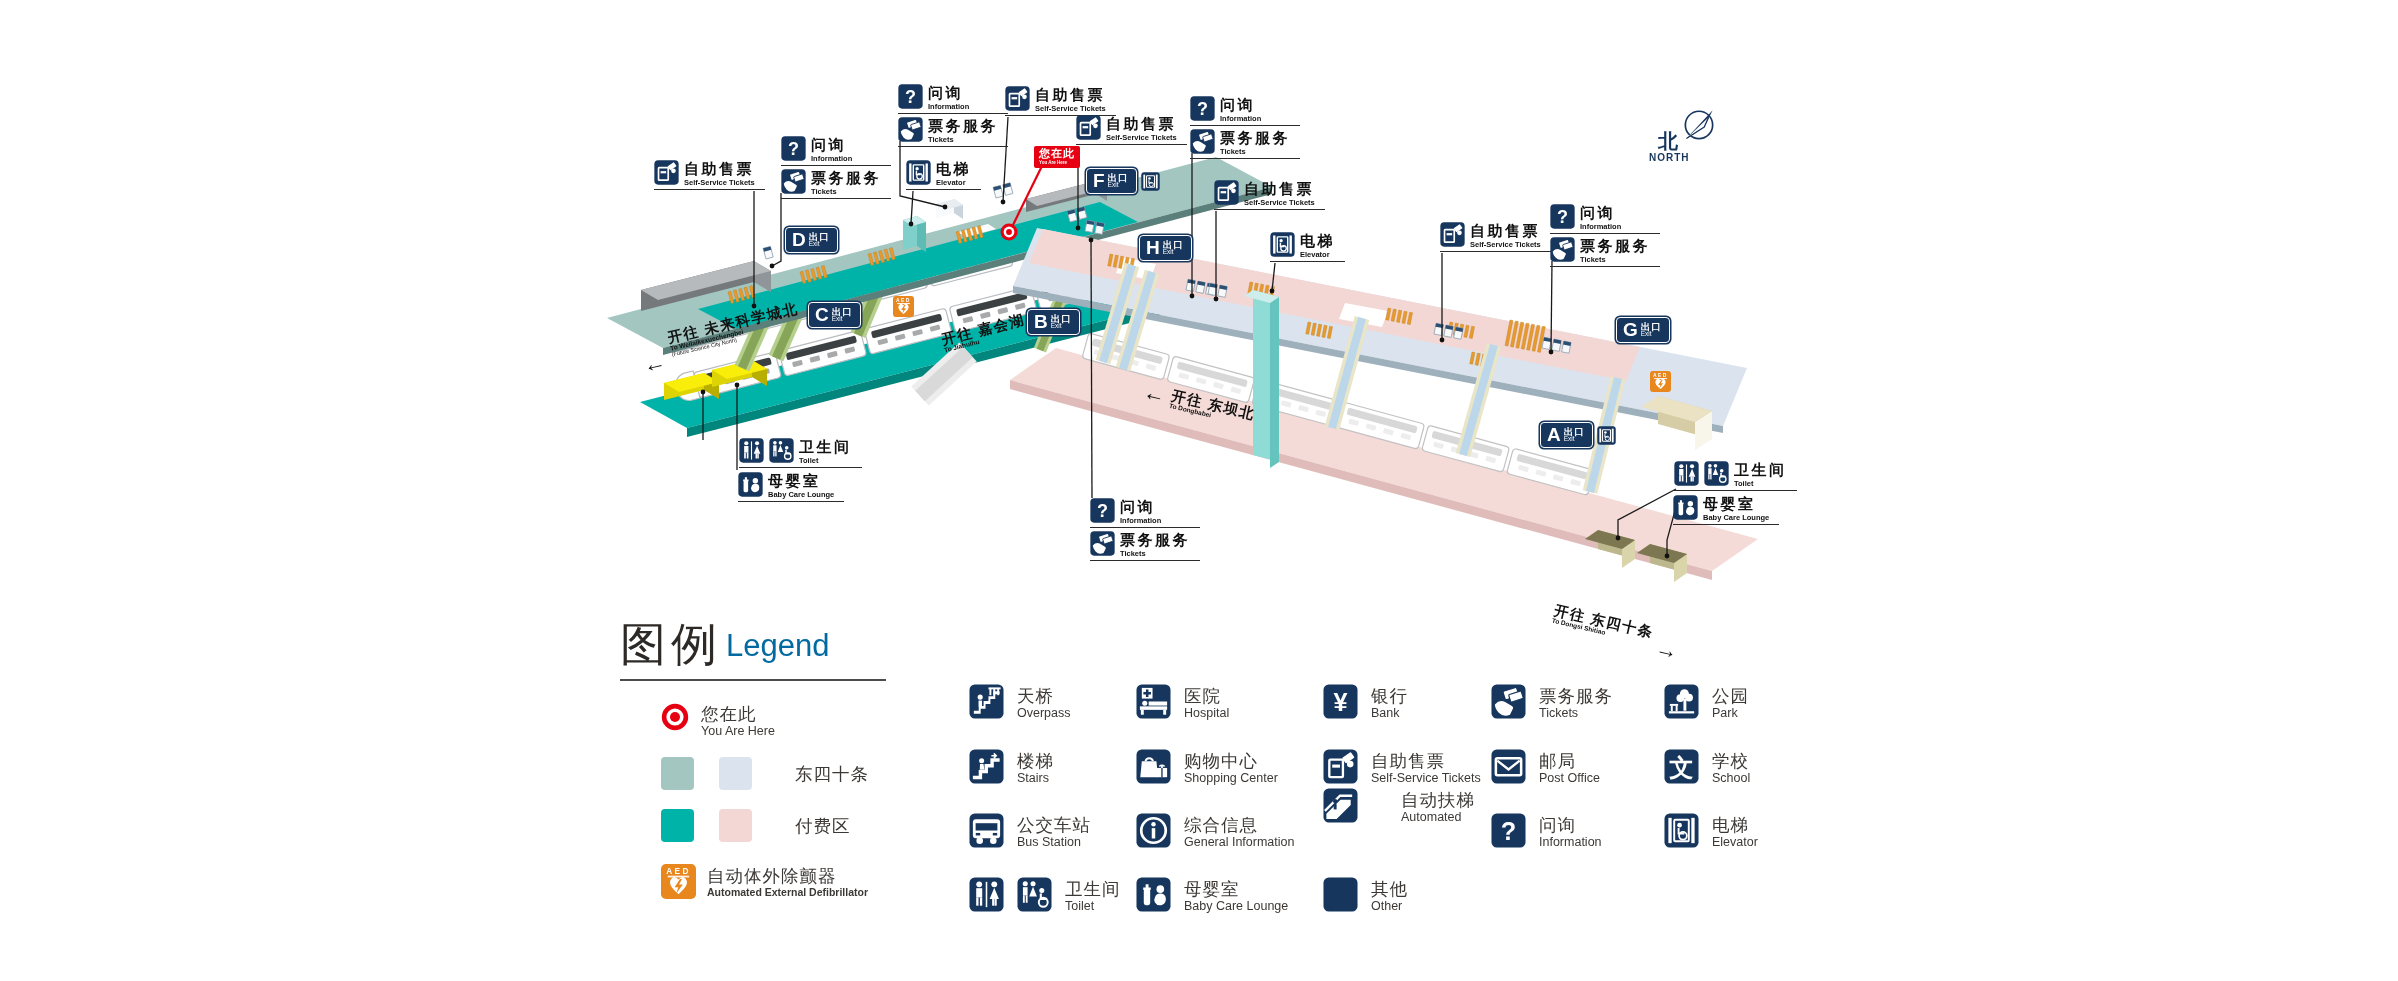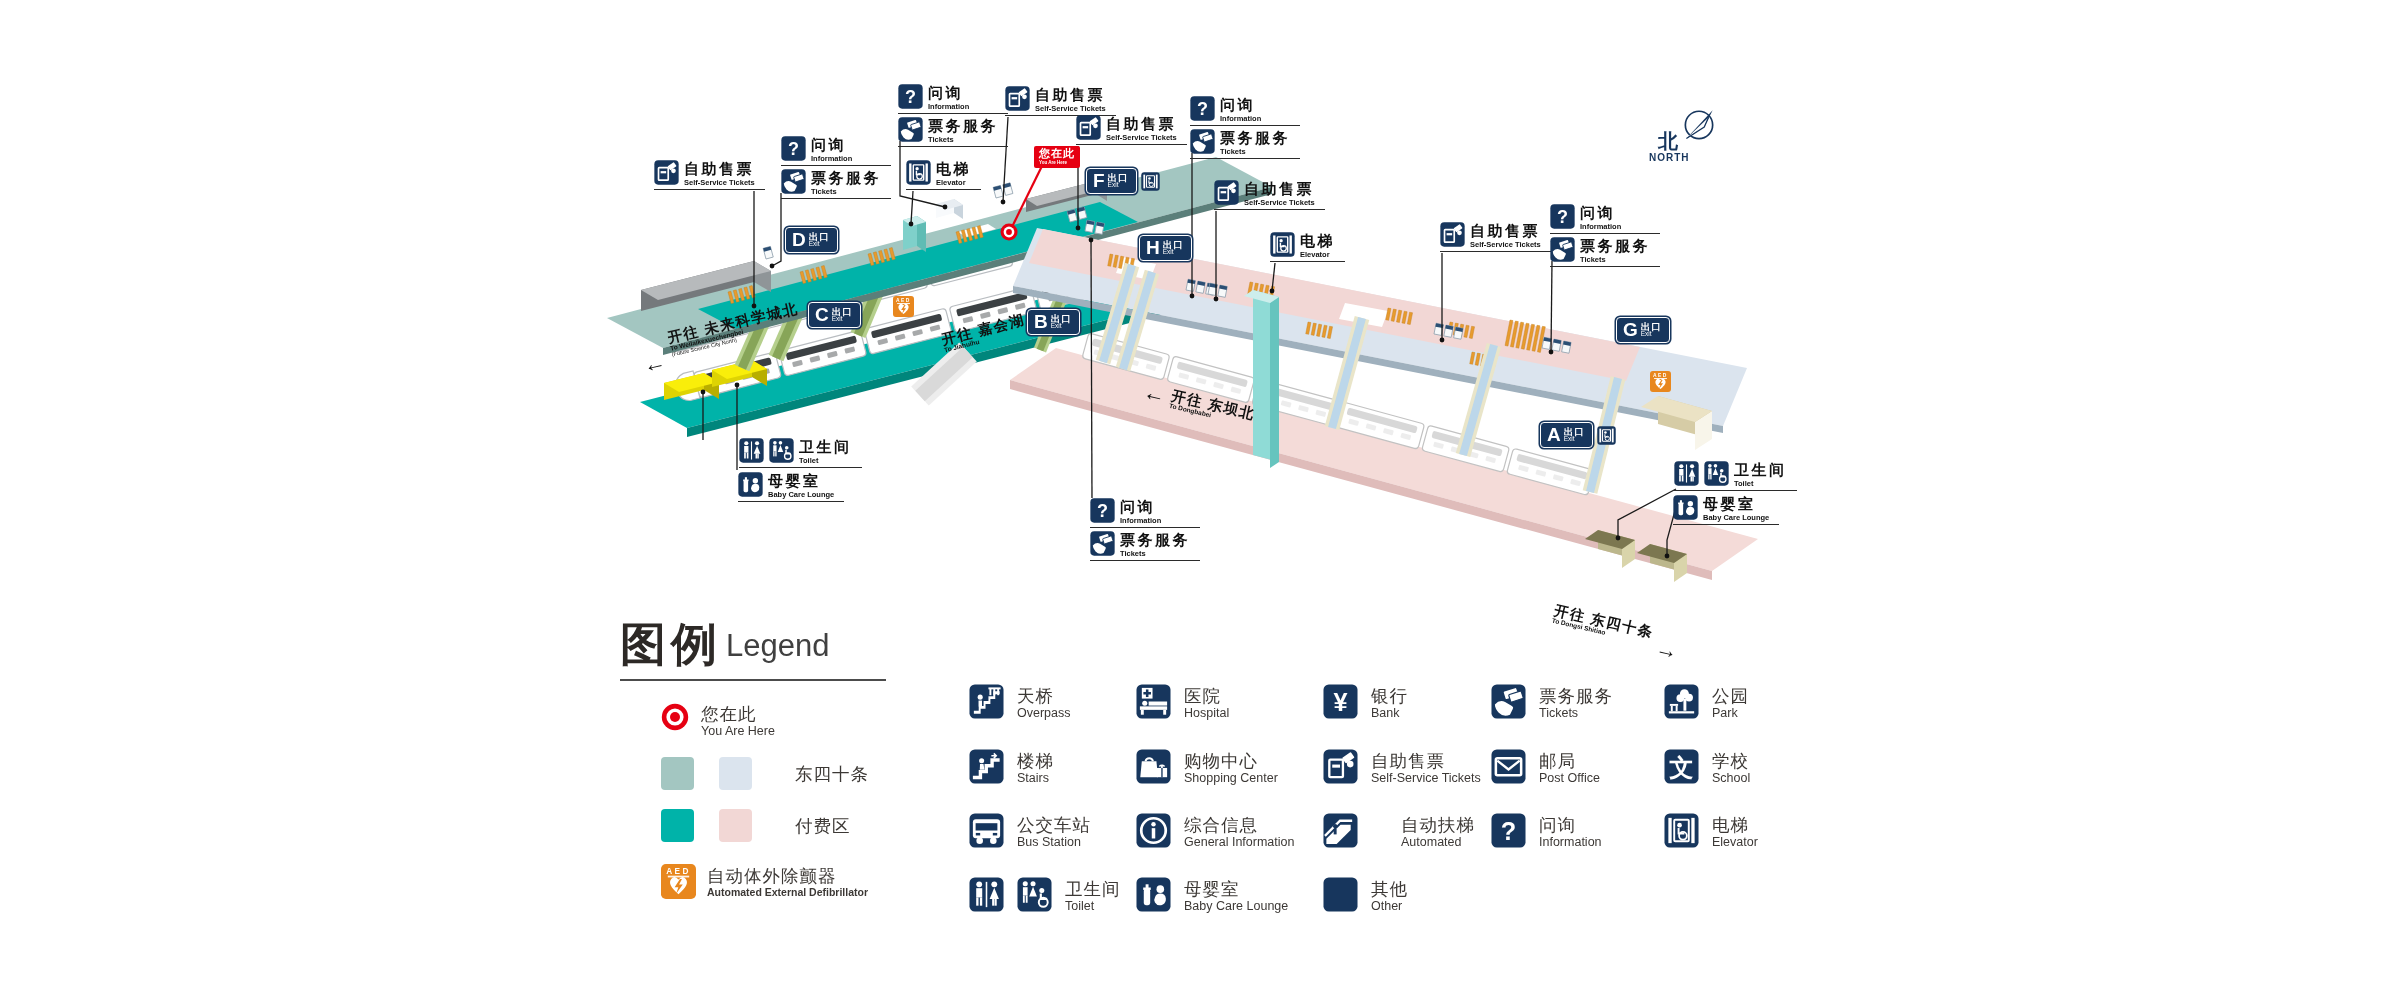--- a/index.html
+++ b/index.html
@@ -47,22 +47,22 @@
   .dir.a-right .dir-arrow{align-self:flex-start;margin-top:-4px;}
   .dir.a-right-bottom .dir-arrow{align-self:flex-end;margin-bottom:-8px;}
 
   
   .north{position:absolute;width:80px;height:62px;z-index:5;}
   .north svg{position:absolute;left:30px;top:0;width:42px;height:42px;}
   .north-zh{position:absolute;left:10px;top:22px;font-size:20px;font-weight:bold;color:#17365d;}
   .north-en{position:absolute;left:1px;top:46px;font-size:10px;font-weight:bold;color:#17365d;letter-spacing:1px;}
 
   
-  .lg-title-zh{position:absolute;left:620px;top:614px;font-size:46px;font-weight:bold;color:#2d2926;letter-spacing:5px;z-index:4;}
-  .lg-title-en{position:absolute;left:726px;top:628px;font-size:31px;color:#404040;z-index:4;}
+  .lg-title-zh{position:absolute;left:620px;top:614px;font-size:46px;font-weight:normal;color:#2d2926;letter-spacing:5px;z-index:4;}
+  .lg-title-en{position:absolute;left:726px;top:628px;font-size:31px;color:#0369a1;z-index:4;}
   .lg-rule{position:absolute;left:620px;top:679px;width:266px;height:2px;background:#4c4c4c;z-index:4;}
   .lg-item{position:absolute;z-index:4;display:flex;align-items:flex-start;gap:11px;}
   .lg-icon{width:35px;height:35px;flex:none;}
   .lg-icon svg{display:block;width:100%;height:100%;}
   .lg-texts{display:flex;flex-direction:column;line-height:1.15;padding-top:2px;}
   .lg-zh{font-size:17.5px;color:#3c3835;letter-spacing:1px;white-space:nowrap;}
   .lg-en{font-size:12.5px;color:#3c3835;white-space:nowrap;}
   .lg-swatch{width:33px;height:33px;border-radius:4px;flex:none;}
   .lg-ring{width:30px;height:30px;flex:none;}
   .lg-ring svg{display:block;width:100%;height:100%;}
@@ -1143,21 +1143,21 @@
               <rect x="20.5" y="5.5" width="11" height="7" rx="1" fill="#fff"></rect>
             </g>
             <circle cx="28" cy="15.5" r="3.4" fill="#fff"></circle>
           </svg>
         </span>
         <div class="lg-texts">
           <span class="lg-zh">自助售票</span>
           <span class="lg-en">Self-Service Tickets</span>
         </div>
       </div>
-      <div class="lg-item" style="left: 1323px; top: 813px; gap: 41px;">
+      <div class="lg-item" style="left: 1323px; top: 788px; gap: 41px;">
         <span class="lg-icon" style="margin-right: 2px;">
           <svg viewBox="0 0 36 36">
             <rect x="0.5" y="0.5" width="35" height="35" rx="5.5" fill="#17365d"></rect>
             <path d="M3.5 26.5 L18 12 h10.5 v5.5 L14 32 H3.5 z" fill="#fff"></path>
             <path d="M2 23.5 L17.5 8 h12.5" fill="none" stroke="#fff" stroke-width="2.4"></path>
             <circle cx="12.5" cy="13.5" r="2.2" fill="#17365d"></circle>
             <rect x="11" y="16.5" width="3" height="5.5" fill="#17365d"></rect>
           </svg>
         </span>
         <div class="lg-texts">

